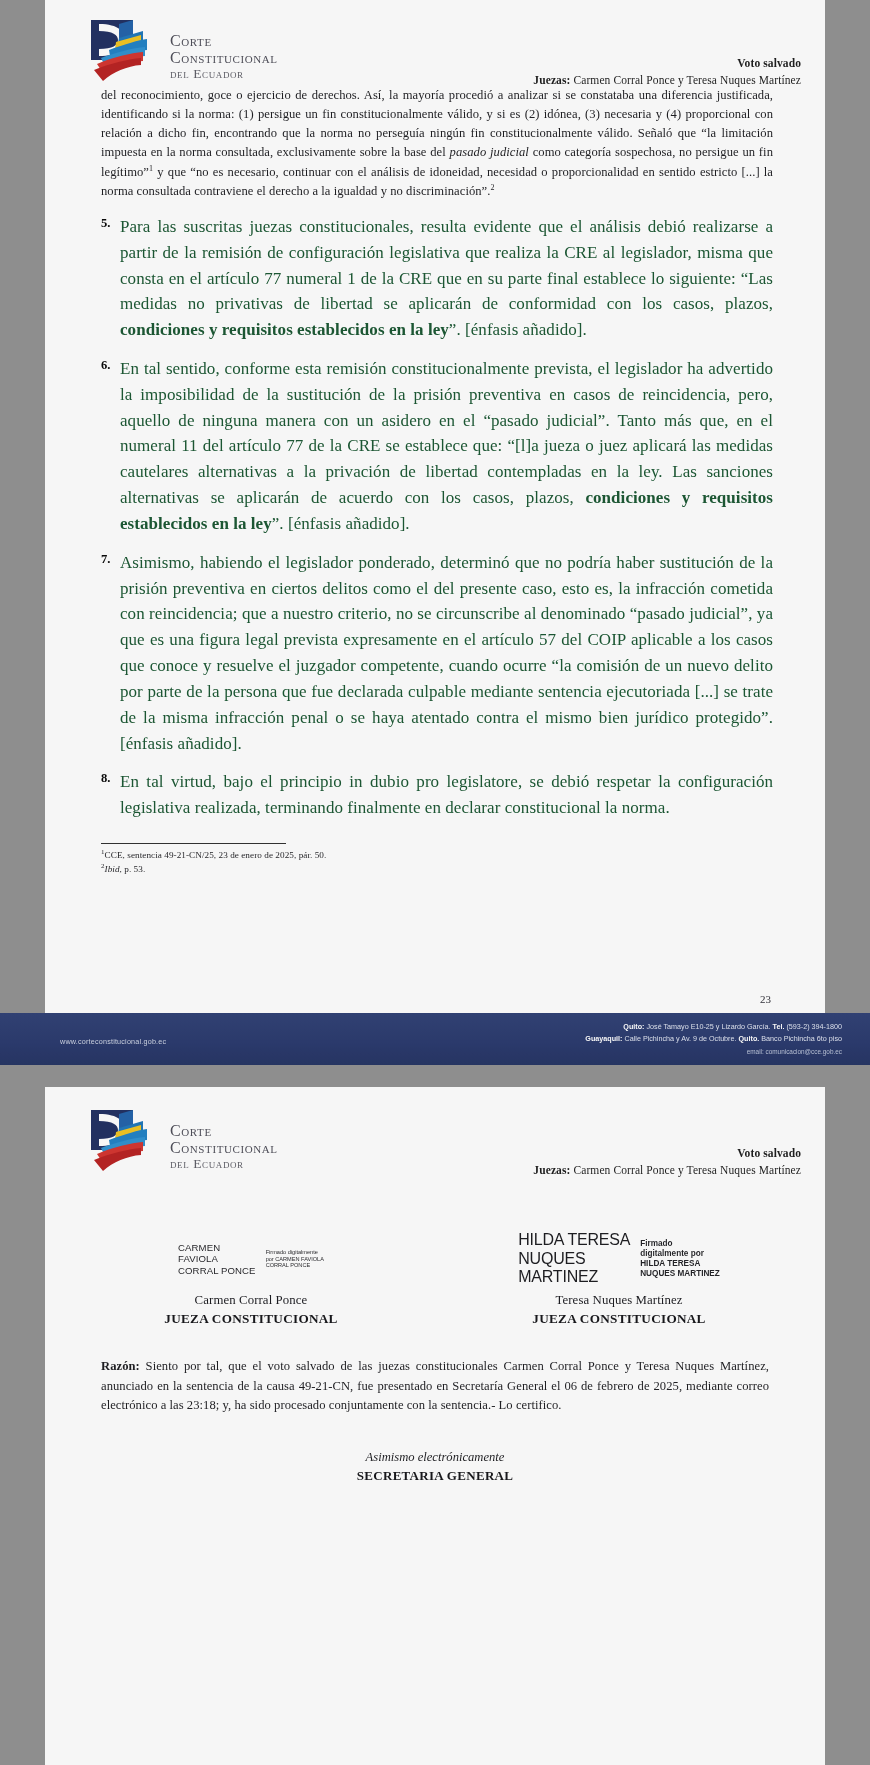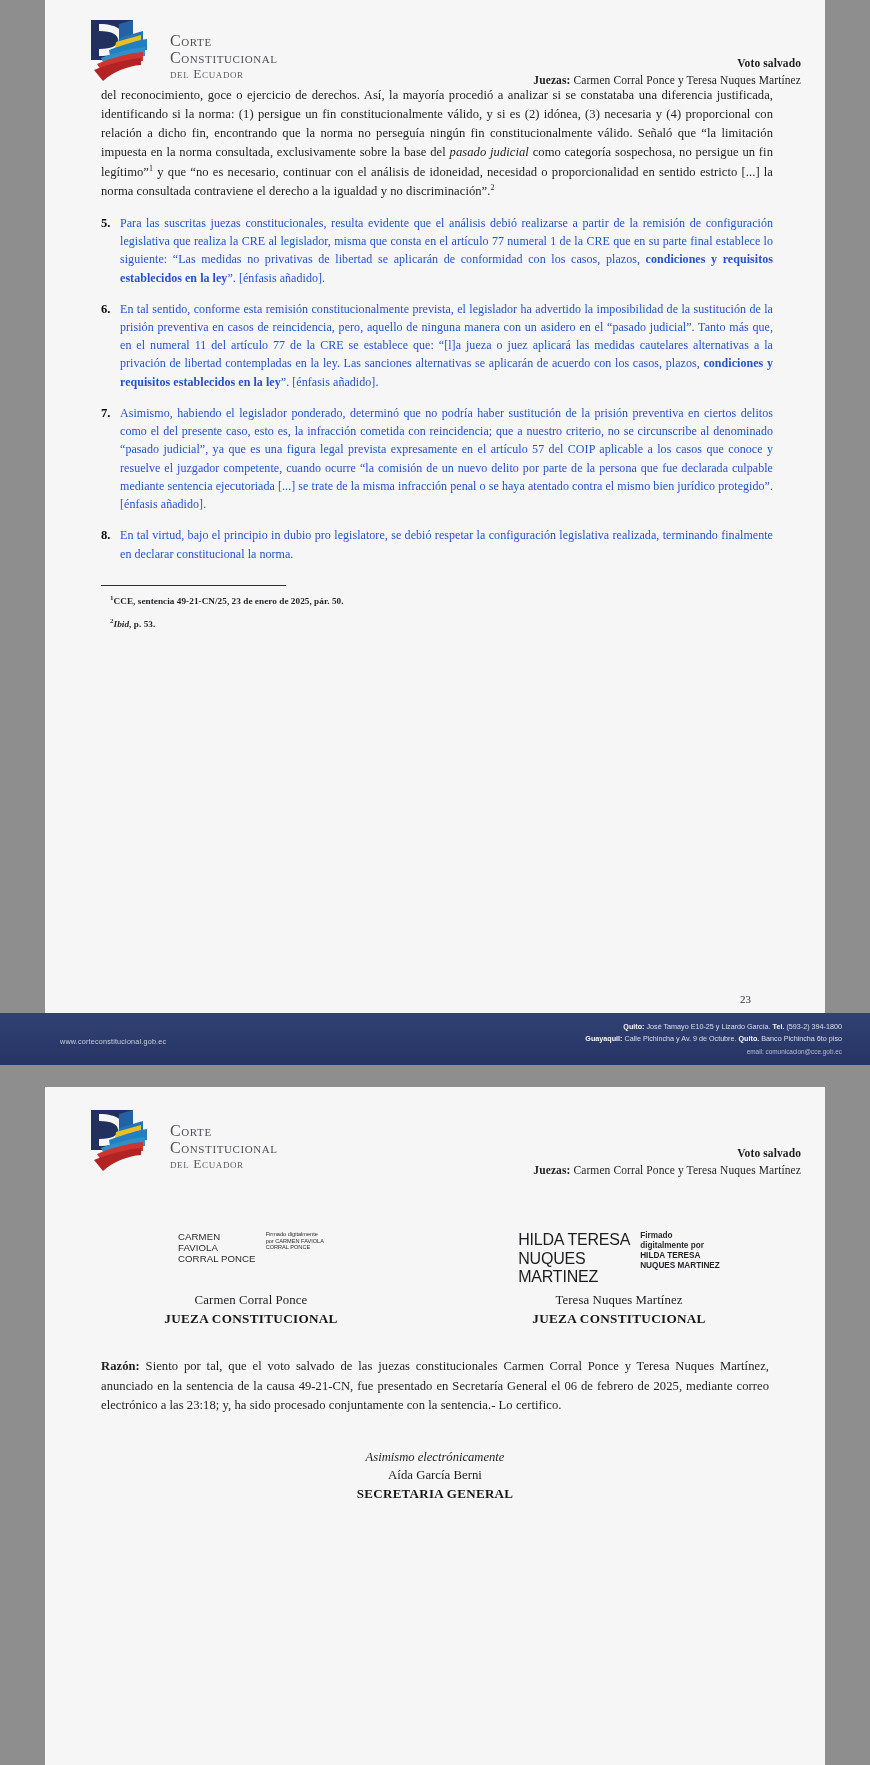--- a/index.html
+++ b/index.html
@@ -76,54 +76,53 @@
   }
   .num-item .num{
     font-weight:bold;
     font-size:12.6px;
     line-height:1.52;
     flex:0 0 auto;
     width:13px;
     text-align:left;
   }
   .num-item .num-body{
-    font-size:12px;
+    font-size:17px;
     line-height:1.52;
     text-align:justify;
-    color:#1d4ed8;
+    color:#14532d;
     flex:1 1 auto;
     letter-spacing:.05px;
     font-family:Liberation Serif, serif;
   }
   .b{font-weight:bold;}
   .i{font-style:italic;}
   sup{font-size:8px;vertical-align:super;line-height:0;}
 
   
   .footnotes{
     padding:0 52px 0 56px;
     margin-top:22px;
   }
   .fn-rule{
     width:185px;height:0;border-top:1.1px solid #2b2b2b;margin-bottom:5px;
   }
   .fn{
     font-size:9.2px;
     color:#1b1b1f;
     line-height:1.5;
-    margin:9px;
+    margin:0;
     letter-spacing:.05px;
-    font-weight:bold;
   }
   .fn sup{font-size:7px;}
 
   
   .page-number{
     position:absolute;
-    right:74px;
+    right:54px;
     bottom:60px;
     font-size:11px;
     color:#2a2a33;
     margin-left:11px;
   }
 
   
   .blue-bar{
     position:absolute;
     left:-45px;
@@ -164,21 +163,21 @@
 
   
   .sig-zone{
     padding:58px 56px 0 56px;
     display:flex;
     justify-content:space-between;
     align-items:flex-end;
   }
   .sig-col{width:300px;text-align:center;position:relative;}
 
-  .stamp-row{display:flex;justify-content:center;gap:10px;height:56px;}
+  .stamp-row{display:flex;align-items:center;justify-content:center;gap:10px;height:56px;}
   .stamp-name{
     font-family:"Liberation Sans","DejaVu Sans",sans-serif;
     text-align:left;
     line-height:1.16;
     color:#1c1c20;
   }
   .stamp-left .stamp-name{font-size:9.6px;letter-spacing:.1px;}
   .stamp-right .stamp-name{font-size:16px;letter-spacing:-.2px;color:#16161a;}
   .stamp-detail{
     font-family:"Liberation Sans","DejaVu Sans",sans-serif;
@@ -373,19 +372,18 @@
       </div>
 
     </div>
 
     <div class="razon">
       <p><b>Razón:</b><span> Siento por tal, que el voto salvado de las juezas constitucionales Carmen Corral Ponce y Teresa Nuques Martínez, anunciado en la sentencia de la causa 49-21-CN, fue presentado en Secretaría General el 06 de febrero de 2025, mediante correo electrónico a las 23:18; y, ha sido procesado conjuntamente con la sentencia.- Lo certifico.</span></p>
     </div>
 
     <div class="closing">
       <div class="c-italic">Asimismo electrónicamente</div>
-      <div class="c-name">Aída García Berni</div>
       <div class="c-role">SECRETARIA GENERAL</div>
     </div>
 
   </div>
 
 </div>
 
 </body></html>

